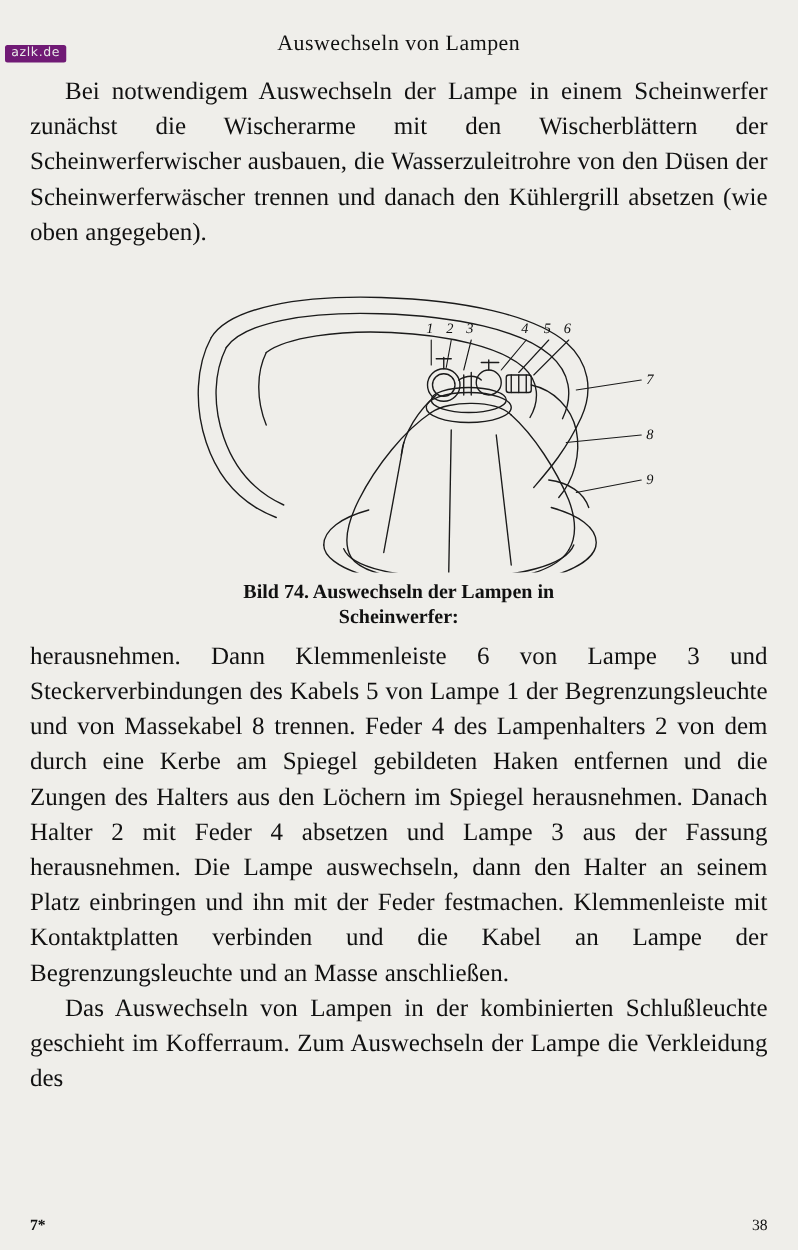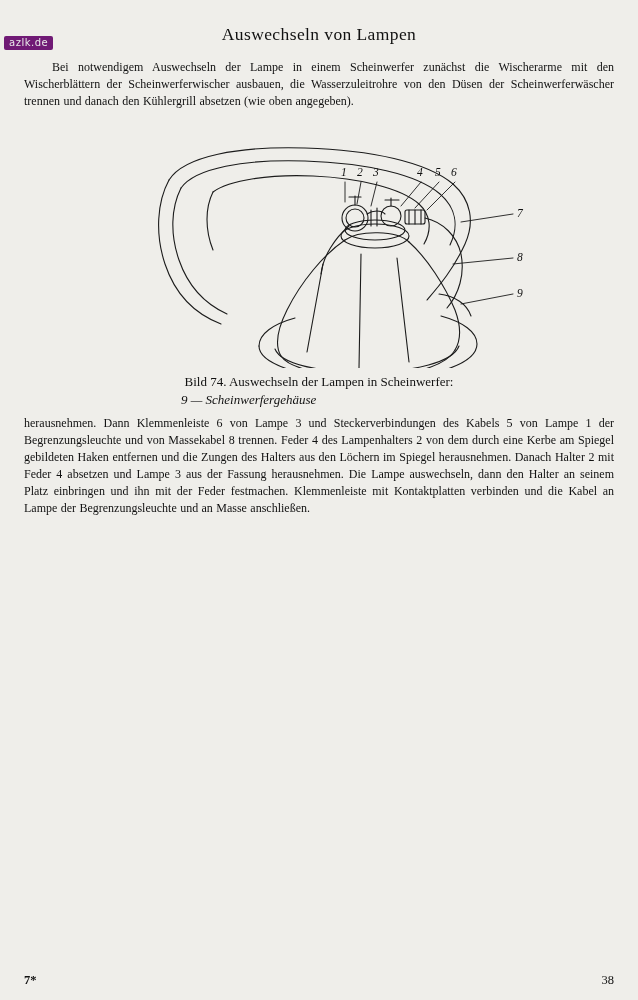--- a/index.html
+++ b/index.html
@@ -37,21 +37,21 @@
   }
   h1.title {
     text-align: center;
     font-size: 17.5px;
     font-weight: normal;
     letter-spacing: 0.4px;
     margin: 14px 0 14px 0;
     font-family: "Liberation Serif", serif;
   }
   p.body {
-    font-size: 12px;
+    font-size: 20px;
     line-height: 1.41;
     text-align: justify;
     margin: 0 0 0 0;
     text-indent: 28px;
     hyphens: none;
     word-spacing: 0.4px;
   }
   p.body.cont {
     text-indent: 0;
   }
@@ -60,23 +60,24 @@
     width: 100%;
     text-align: center;
   }
   .figure svg {
     display: block;
     margin: 0 auto;
   }
   .caption {
     width: 276px;
     margin: 6px auto 0 auto;
-    font-size: 13px;
+    font-size: 16px;
     line-height: 1.28;
     text-align: center;
+    font-weight: bold;
   }
   .caption .legend {
     text-align: justify;
     margin-top: 2px;
   }
   .it { font-style: italic; }
   .footer {
     position: absolute;
     left: 24px;
     right: 24px;
@@ -167,28 +168,28 @@
         <text x="326" y="58">5</text>
         <text x="342" y="58">6</text>
         <text x="408" y="99">7</text>
         <text x="408" y="143">8</text>
         <text x="408" y="179">9</text>
       </g>
     </svg>
 
     <div class="caption">
       <div>Bild 74. Auswechseln der Lampen in Scheinwerfer:</div>
-      <div class="legend last it">9 — Scheinwerfergehäuse</div>
     </div>
   </div>
 
   <div class="spacer-sm"></div>
 
   <div class="text-block-bottom">
     <p class="body cont">herausnehmen. Dann Klemmenleiste 6 von Lampe 3 und Steckerverbindungen des Kabels 5 von Lampe 1 der Begrenzungsleuchte und von Massekabel 8 trennen. Feder 4 des Lampenhalters 2 von dem durch eine Kerbe am Spiegel gebildeten Haken entfernen und die Zungen des Halters aus den Löchern im Spiegel herausnehmen. Danach Halter 2 mit Feder 4 absetzen und Lampe 3 aus der Fassung herausnehmen. Die Lampe auswechseln, dann den Halter an seinem Platz einbringen und ihn mit der Feder festmachen. Klemmenleiste mit Kontaktplatten verbinden und die Kabel an Lampe der Begrenzungsleuchte und an Masse anschließen.</p>
+    <p class="body">Das Auswechseln von Lampen in der kombinierten Schlußleuchte geschieht im Kofferraum. Zum Auswechseln der Lampe die Verkleidung des</p>
   </div>
 
   <div class="footer">
     <span class="sig">7*</span>
     <span>38</span>
   </div>
 
 </div>
 
 </body></html>

